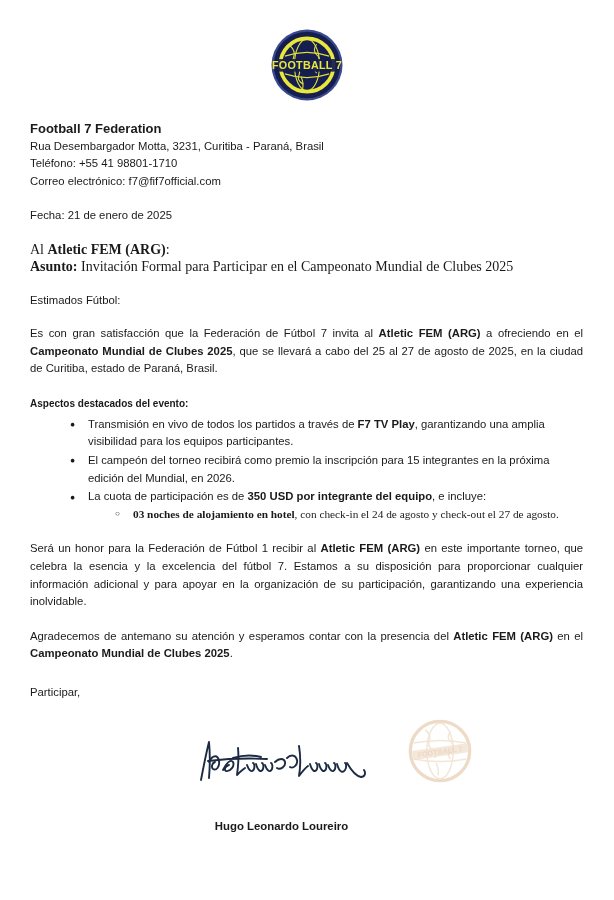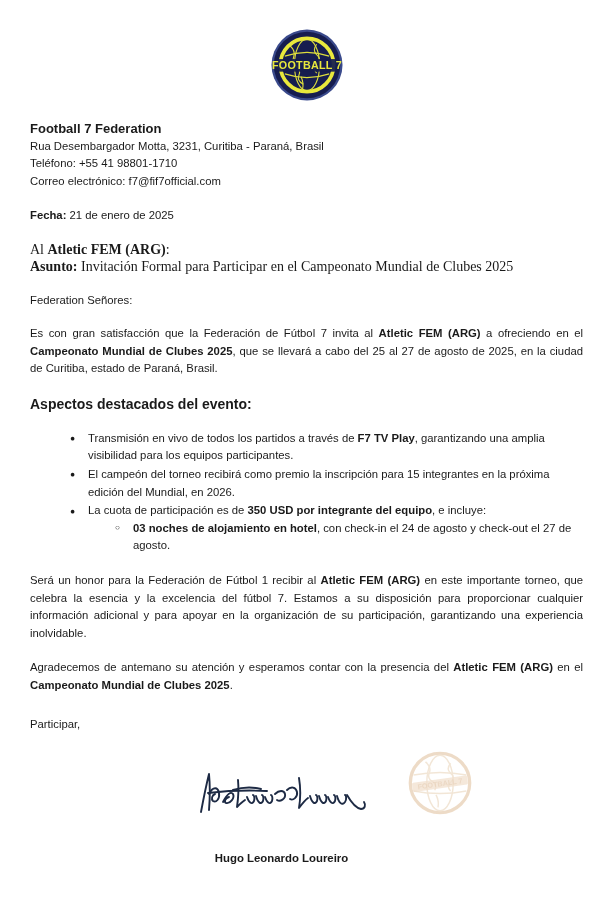--- a/index.html
+++ b/index.html
@@ -53,21 +53,21 @@
   }
   .letterhead .line {
     white-space: nowrap;
   }
 
   .date-line {
     margin-top: 17px;
     font-size: 11.3px;
     line-height: 16px;
   }
-  .date-line b { font-weight: bold; text-align: center; }
+  .date-line b { font-weight: normal; text-align: center; }
 
   .addressee {
     margin-top: 18px;
     font-size: 14px;
     line-height: 17px;
     font-family: Liberation Serif, serif;
   }
   .addressee b { font-weight: bold; }
 
   .salutation {
@@ -81,28 +81,28 @@
     margin: 17px 0 0 0;
     font-size: 11.3px;
     line-height: 17.6px;
     text-align: justify;
     text-justify: inter-word;
   }
   p.body-par b { font-weight: bold; }
 
   h2.section-head {
     margin: 18px 0 0 0;
-    font-size: 14px;
+    font-size: 10px;
     font-weight: bold;
     line-height: 16px;
   }
 
   
   ul.bullets {
-    margin: 18px 0 0 0;
+    margin: 4px 0 0 0;
     padding: 0 0 0 40px;
     list-style: none;
   }
   ul.bullets > li {
     position: relative;
     font-size: 11.3px;
     line-height: 17.6px;
     margin-bottom: 1px;
     padding-left: 18px;
     text-align: left;
@@ -115,20 +115,21 @@
     font-size: 8.5px;
     line-height: 18.5px;
     color: #1a1a1a;
   }
   ul.bullets b { font-weight: bold; }
 
   ul.subbullets {
     margin: 0;
     padding: 0 0 0 27px;
     list-style: none;
+    font-family: Liberation Serif, serif;
   }
   ul.subbullets > li {
     position: relative;
     font-size: 11.3px;
     line-height: 17.6px;
     padding-left: 18px;
   }
   ul.subbullets > li::before {
     content: "\25CB";
     position: absolute;
@@ -210,21 +211,21 @@
 
     <div class="date-line">
       <b>Fecha:</b><span> 21 de enero de 2025</span>
     </div>
 
     <div class="addressee">
       <div><span>Al </span><b>Atletic FEM (ARG)</b><span>:</span></div>
       <div><b>Asunto:</b><span> Invitación Formal para Participar en el Campeonato Mundial de Clubes 2025</span></div>
     </div>
 
-    <div class="salutation">Federation Señores:</div>
+    <div class="salutation">Estimados Fútbol:</div>
 
     <p class="body-par"><span>Es con gran satisfacción que la Federación de Fútbol 7 invita al </span><b>Atletic FEM (ARG)</b><span> a ofreciendo en el </span><b>Campeonato Mundial de Clubes 2025</b><span>, que se llevará a cabo del 25 al 27 de agosto de 2025, en la ciudad de Curitiba, estado de Paraná, Brasil.</span></p>
 
 
     <h2 class="section-head">Aspectos destacados del evento:</h2>
 
     <ul class="bullets">
       <li><span>Transmisión en vivo de todos los partidos a través de </span><b>F7 TV Play</b><span>, garantizando una amplia visibilidad para los equipos participantes.</span></li>
       <li><span>El campeón del torneo recibirá como premio la inscripción para 15 integrantes en la próxima edición del Mundial, en 2026.</span></li>
       <li><span>La cuota de participación es de </span><b>350 USD por integrante del equipo</b><span>, e incluye:</span>

